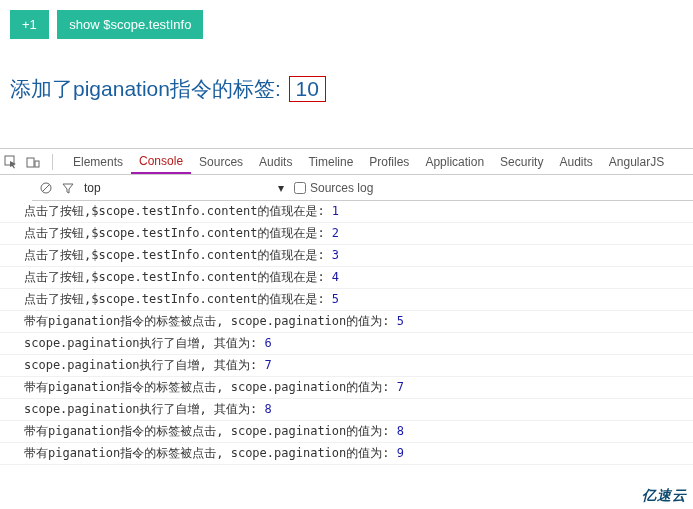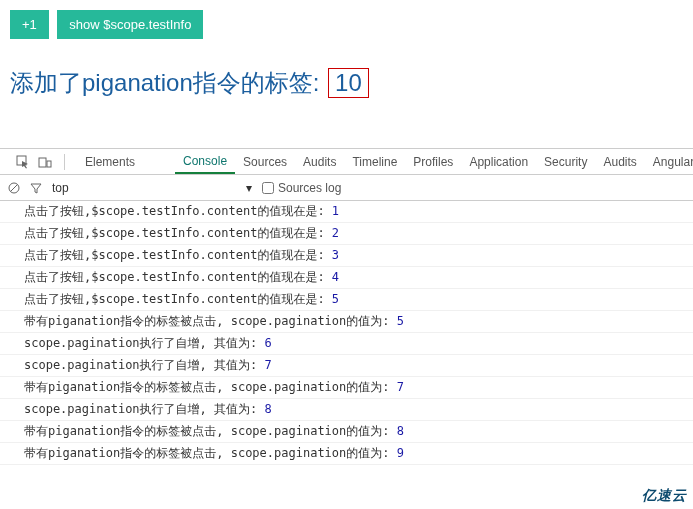--- a/index.html
+++ b/index.html
@@ -18,22 +18,22 @@
       display: inline-block;
       background: #26b99a;
       color: #fff;
       border: none;
       padding: 7px 12px;
       font-size: 13px;
       cursor: pointer;
       margin-right: 4px;
     }
     .label-row {
-      margin-top: 28px;
-      font-size: 24px;
+      margin-top: 36px;
+      font-size: 21px;
       color: #1b5e9e;
     }
     .label-row .value-box {
       display: inline-block;
       border: 1px solid #c00;
       padding: 0 6px;
       color: #1b5e9e;
       margin-left: 2px;
     }
     .devtools {
@@ -45,52 +45,52 @@
       border-top: 1px solid #ccc;
       background: #fff;
     }
     .devtools-tabs {
       display: flex;
       align-items: center;
       height: 26px;
       border-bottom: 1px solid #ccc;
       font-size: 12px;
       color: #555;
-      padding: 0 16px;
+      padding: 0 4px;
       gap: 8px;
     }
     .devtools-tabs .icon {
       width: 14px;
       height: 14px;
       display: inline-flex;
       align-items: center;
       justify-content: center;
     }
     .devtools-tabs .tab {
       padding: 0 8px;
       cursor: pointer;
       height: 100%;
       display: flex;
       align-items: center;
     }
     .devtools-tabs .tab.active {
-      color: #0f766e;
-      border-bottom: 2px solid #15803d;
+      color: #b91c1c;
+      border-bottom: 2px solid #a21caf;
       margin-bottom: -1px;
-      margin-left: 32px;
     }
     .console-toolbar {
       display: flex;
       align-items: center;
       height: 26px;
       border-bottom: 1px solid #ccc;
       font-size: 12px;
       color: #555;
       padding: 0 8px;
       gap: 10px;
+      margin-left: 32px;
     }
     .console-toolbar .select-box {
       display: flex;
       align-items: center;
       justify-content: space-between;
       width: 200px;
       color: #333;
     }
     .console-toolbar .checkbox-wrap {
       display: flex;

